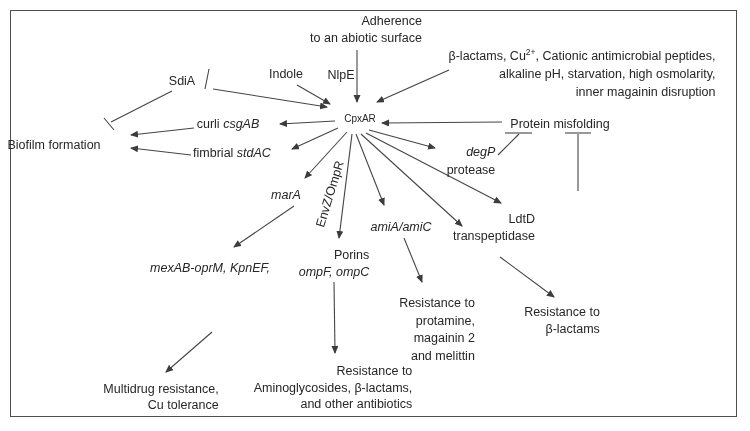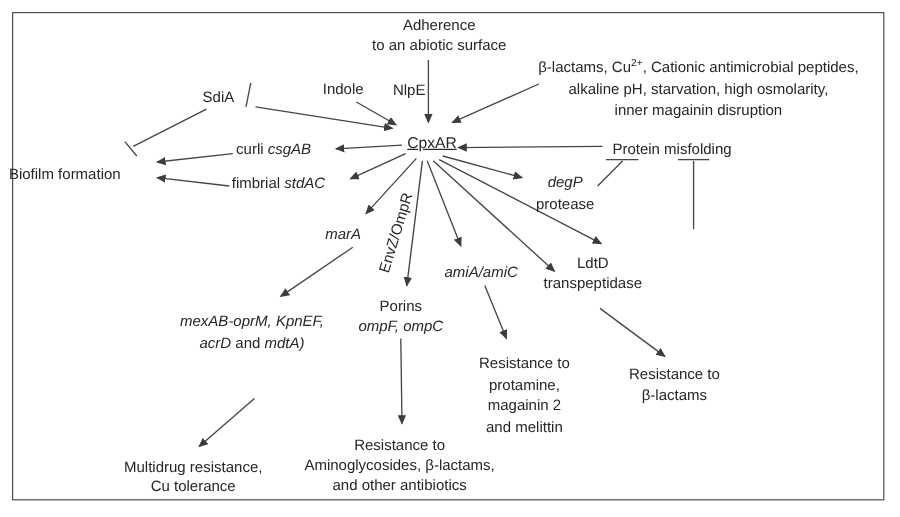--- a/index.html
+++ b/index.html
@@ -7,25 +7,25 @@
     position:relative;width:750px;height:431px;background:var(--background,#ffffff);
     font-family:"Liberation Sans",sans-serif;color:var(--text,#262626);overflow:hidden;
   }
   .frame{
     position:absolute;left:10px;top:10px;width:727px;height:407px;
     border:1.5px solid var(--border,#4f4f4f);box-sizing:border-box;background:transparent;
   }
   svg.arrows{position:absolute;left:0;top:0;width:750px;height:431px;}
   svg.arrows line{stroke:var(--line,#454545);stroke-width:1.1;}
   .lbl{
-    position:absolute;transform:translateX(-50%);text-align:center;
+    position:absolute;transform:translateX(-50%);text-align:right;
     font-size:12.5px;line-height:17px;white-space:nowrap;
   }
   .it{font-style:italic;}
-  .cpx{font-size:13px;text-decoration:underline;}
+  .cpx{font-size:10px;}
   .rot{
     transform:translate(-50%,-50%) rotate(-73deg);transform-origin:center;
     font-size:12.5px;white-space:nowrap;position:absolute;
   }
   sup{font-size:8.5px;line-height:0;}
 </style>
 </head>
 <body>
 
 <div class="canvas">
@@ -102,21 +102,20 @@
     <div>LdtD</div>
     <div>transpeptidase</div>
   </div>
   <div class="lbl" style="left:334px;top:247px">
     <div>Porins</div>
     <div class="it">ompF, ompC</div>
   </div>
 
   <div class="lbl" style="left:210px;top:260px;line-height:17.5px">
     <div class="it">mexAB-oprM, KpnEF,</div>
-    <div><span class="it">acrD</span><span> and </span><span class="it">mdtA)</span></div>
   </div>
   <div class="lbl" style="left:161px;top:381px;line-height:16px">
     <div>Multidrug resistance,</div>
     <div>Cu tolerance</div>
   </div>
 
   <div class="lbl" style="left:437px;top:295px;line-height:17.5px">
     <div>Resistance to</div>
     <div>protamine,</div>
     <div>magainin 2</div>

